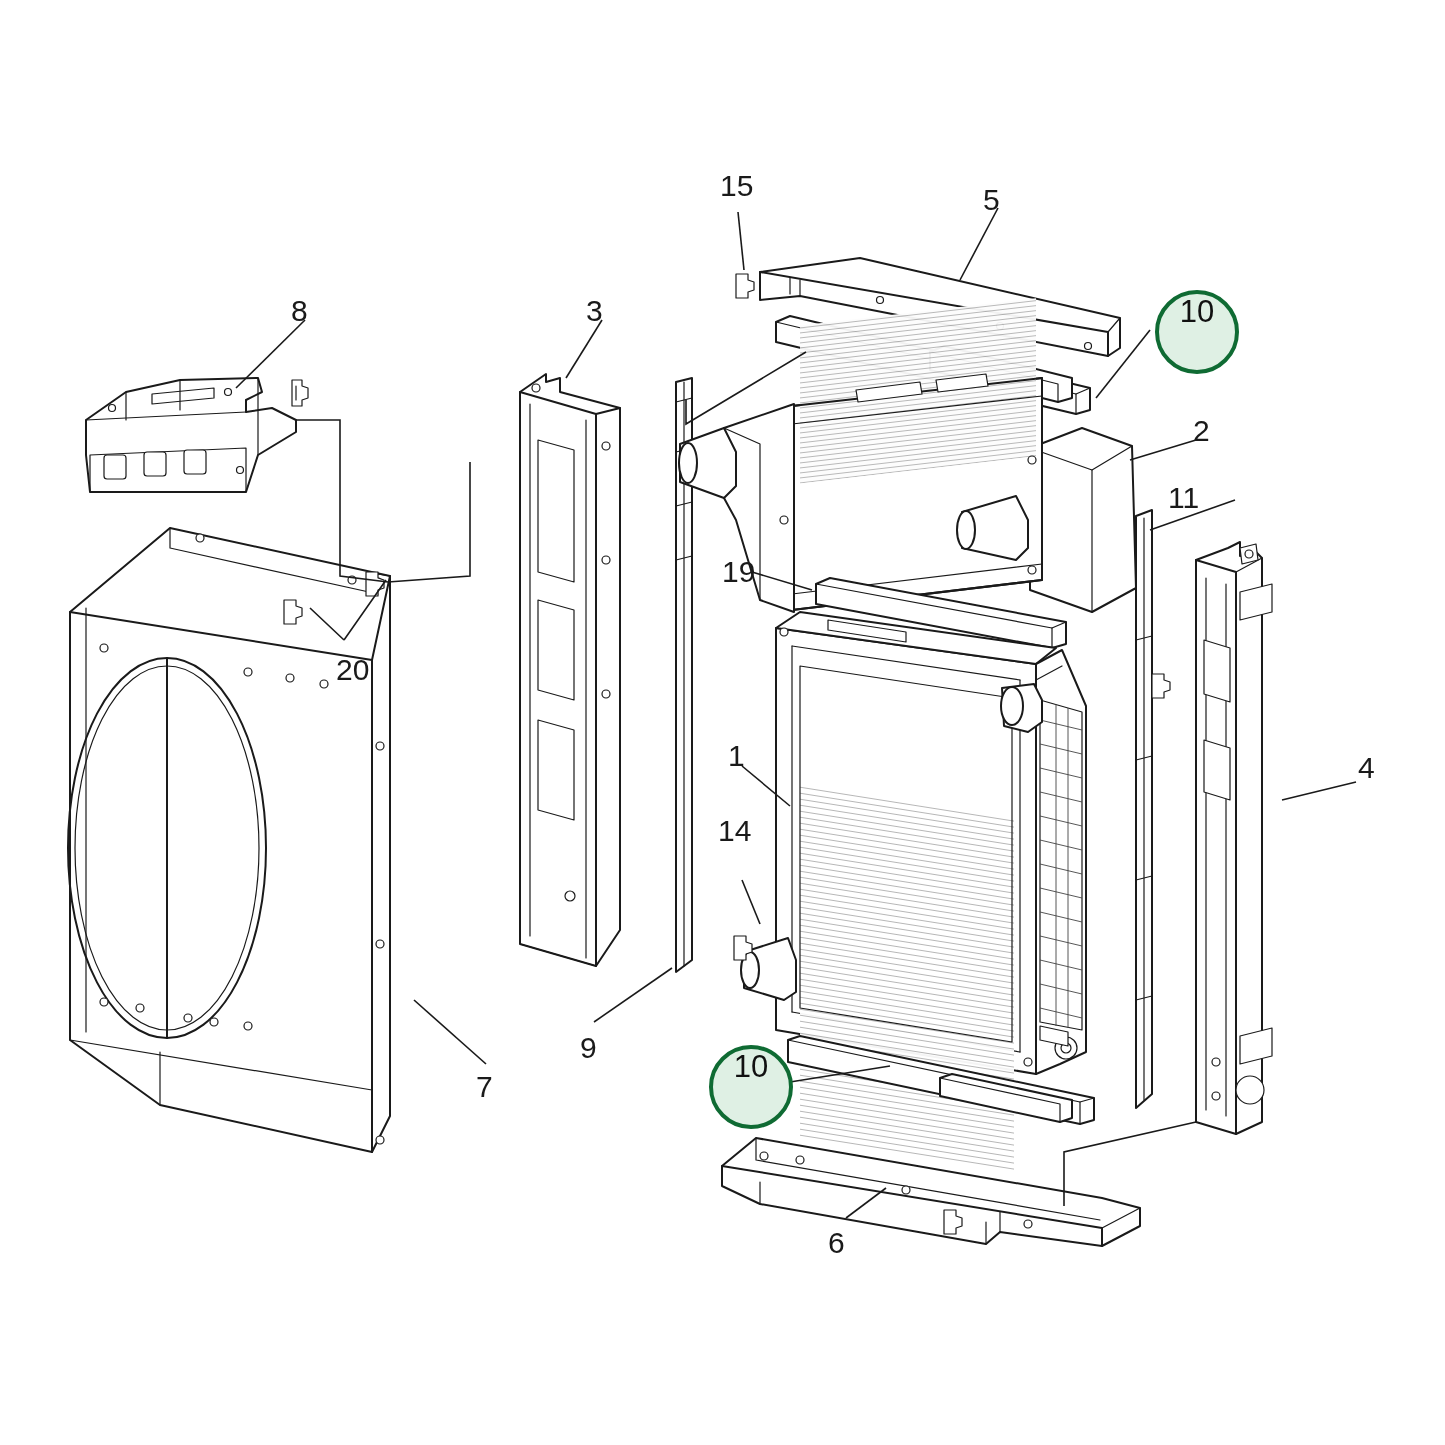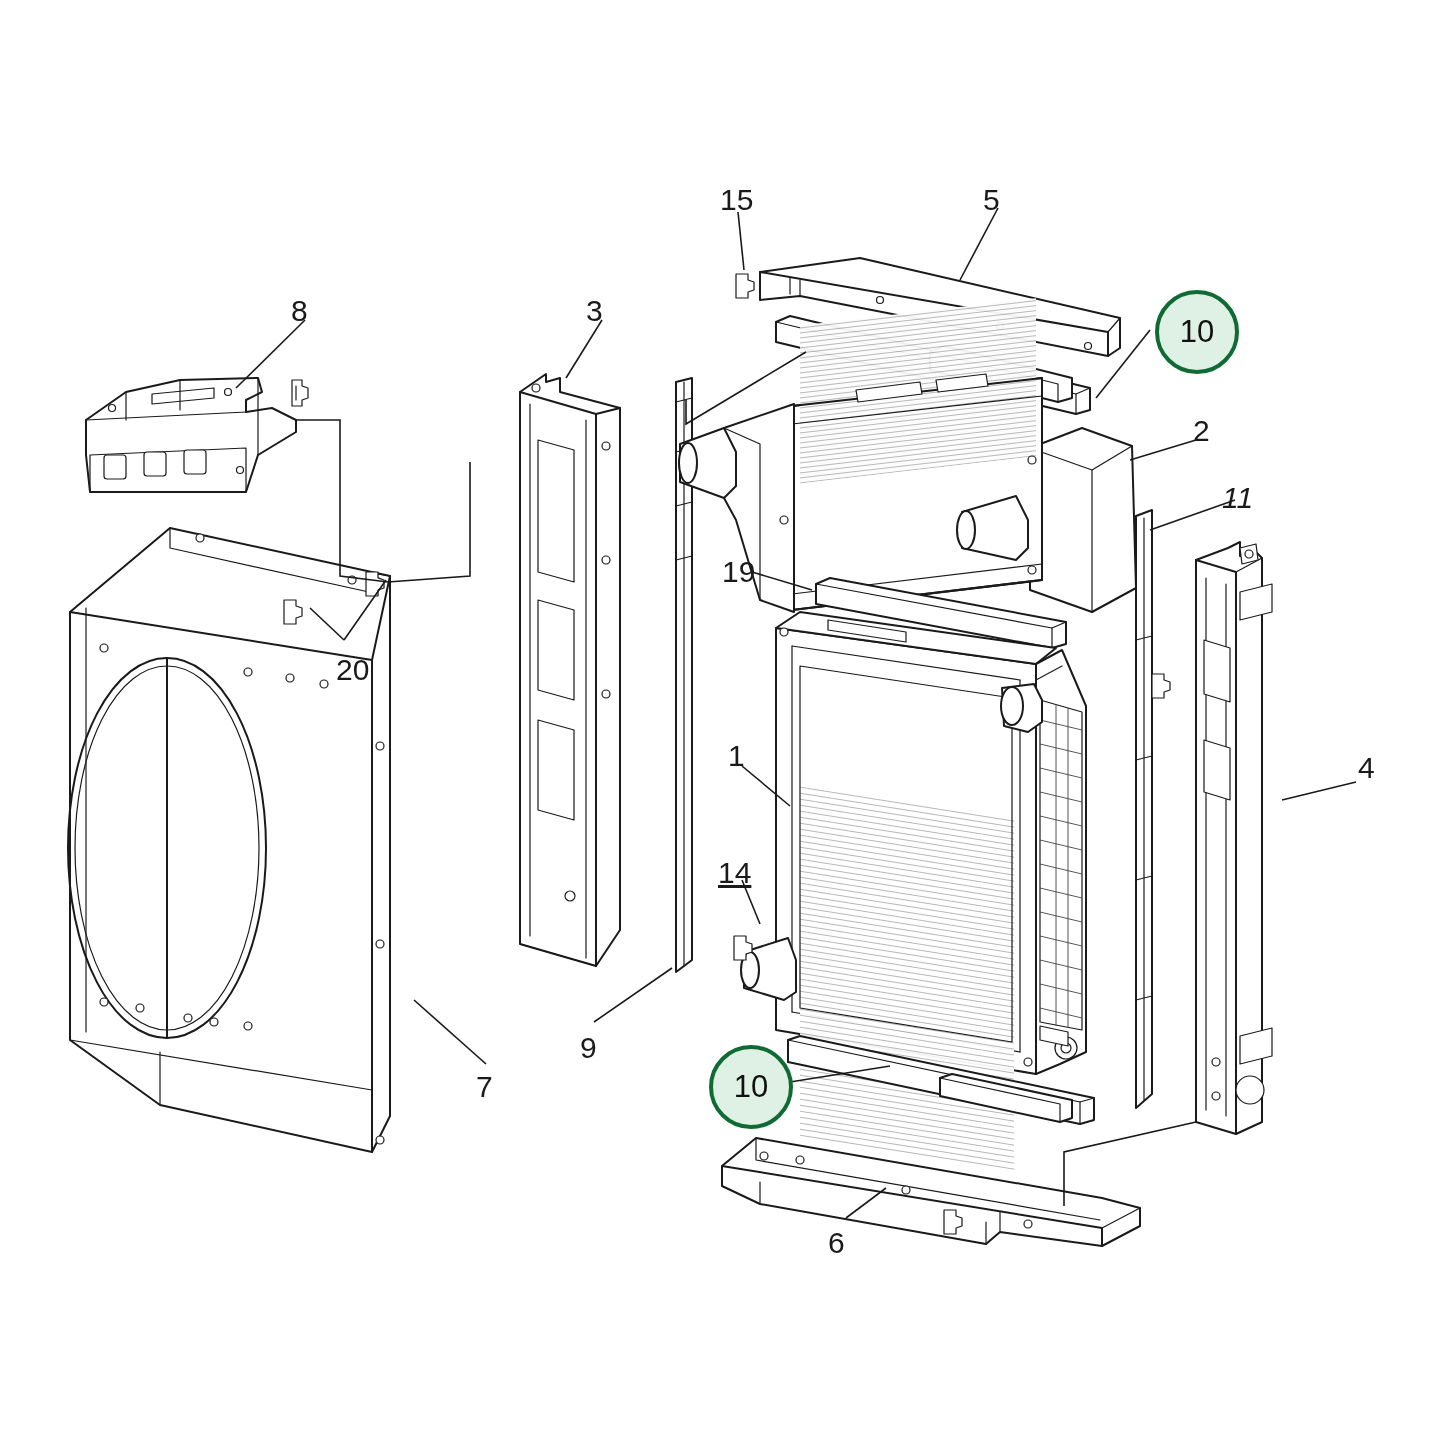--- a/index.html
+++ b/index.html
@@ -37,21 +37,21 @@
   }
   .highlight-badge {
     position: absolute;
     width: 84px;
     height: 84px;
     border-radius: 50%;
     background: #dff0e4;
     border: 4px solid #0f6b33;
     box-sizing: border-box;
     display: flex;
-    align-items: center;
+    align-items: flex-start;
     justify-content: center;
     font-family: "Liberation Sans", sans-serif;
     font-size: 31px;
     color: #111111;
   }
 </style>
 </head>
 <body>
 
 <div id="diagram-root">
@@ -334,25 +334,25 @@
 
   <div class="callout-label" style="left:728px; top:741px;">1</div>
   <div class="callout-label" style="left:1193px; top:416px;">2</div>
   <div class="callout-label" style="left:586px; top:296px;">3</div>
   <div class="callout-label" style="left:1358px; top:753px;">4</div>
   <div class="callout-label" style="left:983px; top:185px;">5</div>
   <div class="callout-label" style="left:828px; top:1228px;">6</div>
   <div class="callout-label" style="left:476px; top:1072px;">7</div>
   <div class="callout-label" style="left:291px; top:296px;">8</div>
   <div class="callout-label" style="left:580px; top:1033px;">9</div>
-  <div class="callout-label" style="left:1222px; top:483px;font-style:italic;">11</div>
+  <div class="callout-label" style="left:1168px; top:483px;">11</div>
   <div class="callout-label" style="left:722px; top:557px;">19</div>
   <div class="callout-label" style="left:336px; top:655px;">20</div>
-  <div class="callout-label" style="left:718px; top:858px;text-decoration:underline;">14</div>
-  <div class="callout-label" style="left:720px; top:185px;text-align:center;">15</div>
+  <div class="callout-label" style="left:718px; top:816px;">14</div>
+  <div class="callout-label" style="left:720px; top:171px;text-align:center;">15</div>
 
   <div class="highlight-badge" style="left:1155px; top:290px;">
     <span>10</span>
   </div>
   <div class="highlight-badge" style="left:709px; top:1045px;">
     <span>10</span>
   </div>
 
 </div>
 

